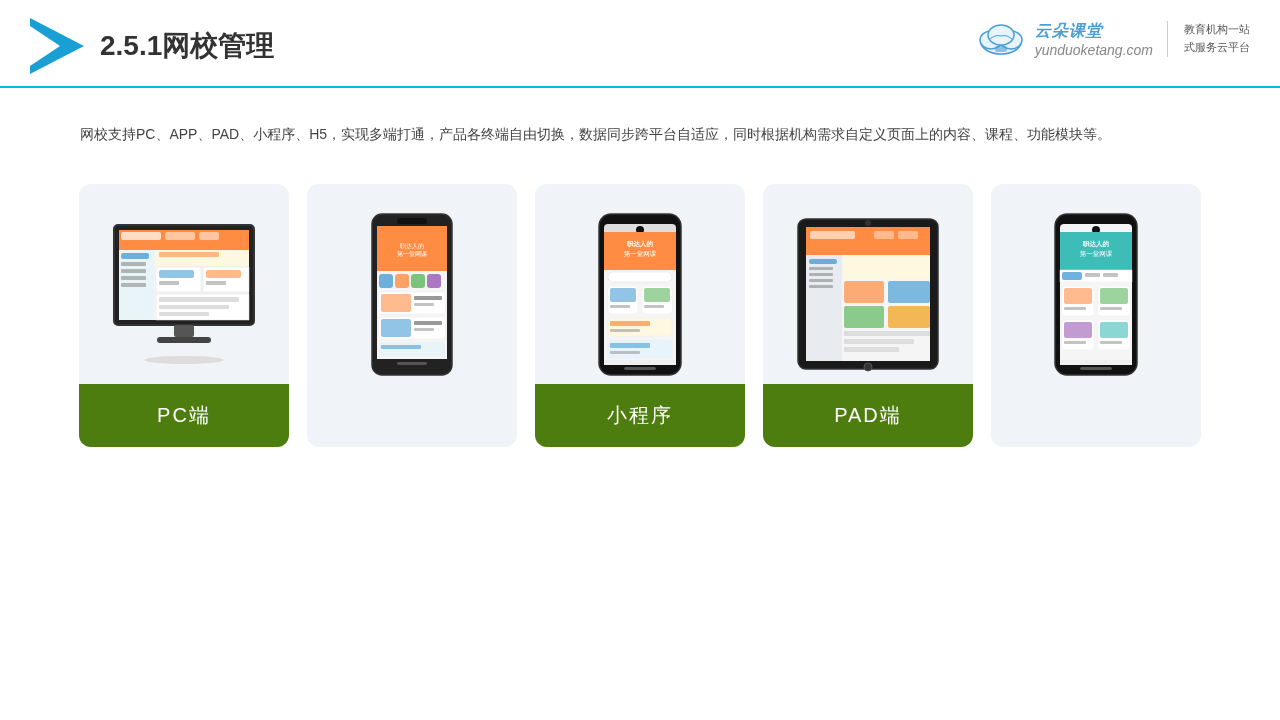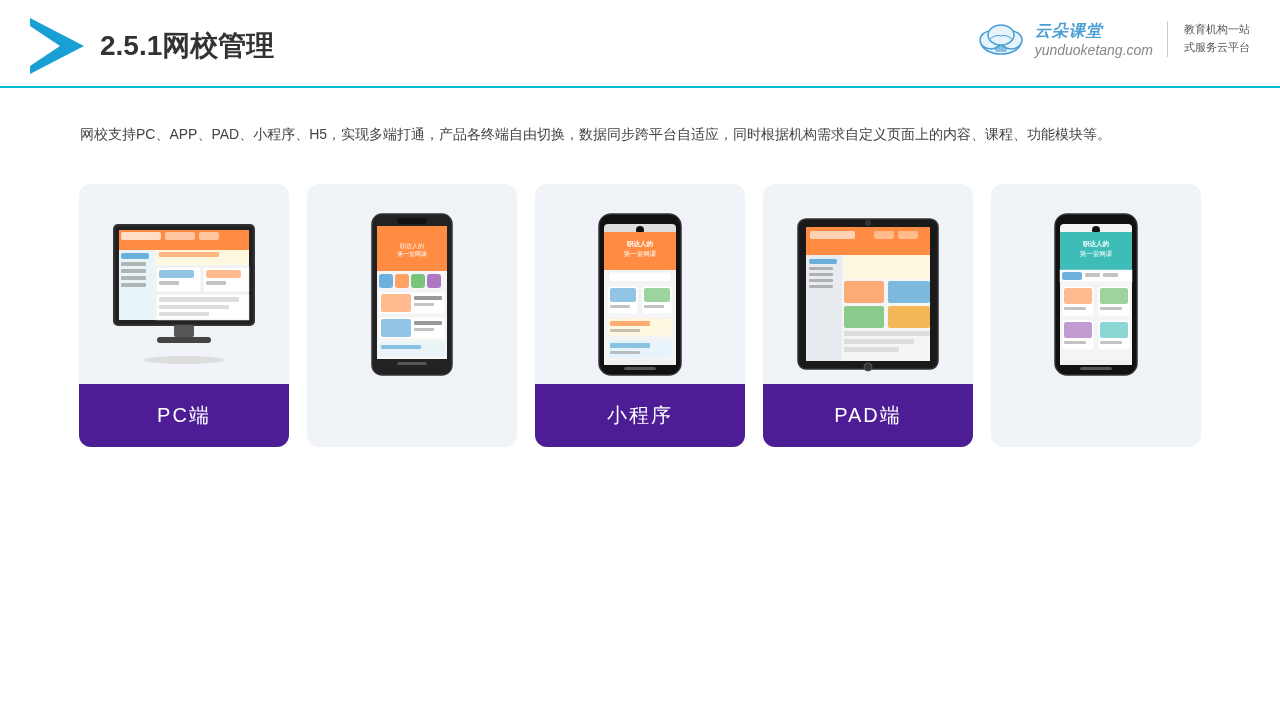--- a/index.html
+++ b/index.html
@@ -86,21 +86,21 @@
       width: 100%;
       height: 180px;
       display: flex;
       align-items: center;
       justify-content: center;
       padding: 10px;
     }
 
     .card-label {
       width: 100%;
-      background: #4c1d95;
+      background: #4d7c0f;
       color: white;
       text-align: center;
       font-size: 20px;
       padding: 18px 0;
       margin-top: auto;
       font-weight: 500;
       letter-spacing: 2px;
     }
   </style>
 </head>

